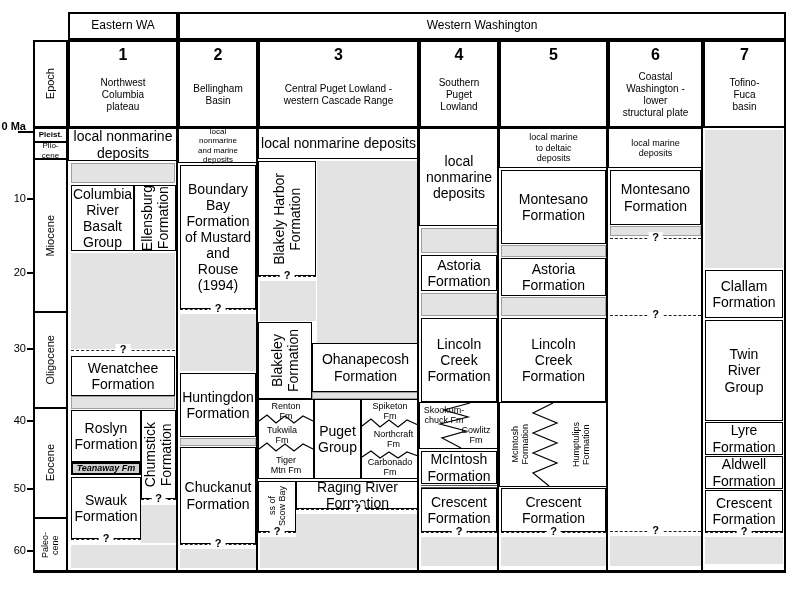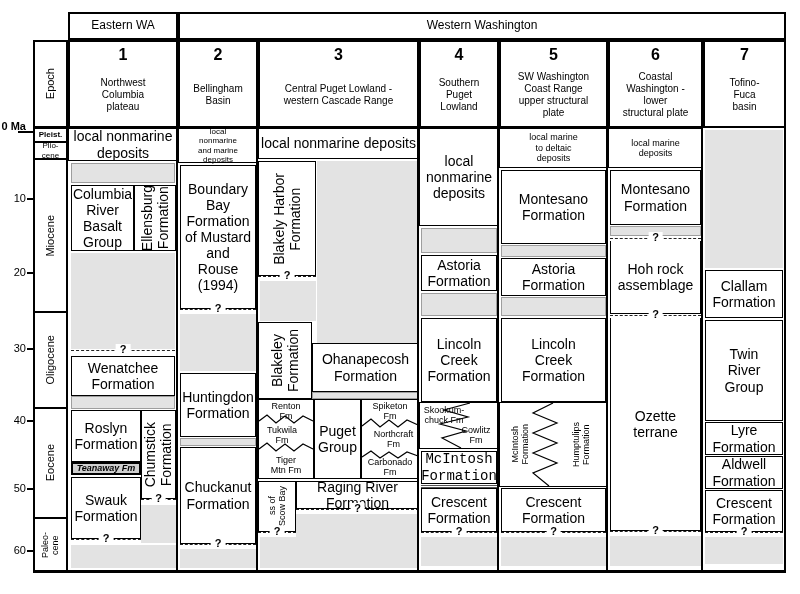--- a/index.html
+++ b/index.html
@@ -64,24 +64,20 @@
 western Cascade Range</span>
   </div>
   <div class="abs box b2 colhead" style="left:419px;top:40px;width:80px;height:88px;">
     <span class="colnum">4</span>
     <span class="colname">Southern
 Puget
 Lowland</span>
   </div>
   <div class="abs box b2 colhead" style="left:499px;top:40px;width:109px;height:88px;">
     <span class="colnum">5</span>
-    <span class="colname">SW Washington
-Coast Range
-upper structural
-plate</span>
   </div>
   <div class="abs box b2 colhead" style="left:608px;top:40px;width:95px;height:88px;">
     <span class="colnum">6</span>
     <span class="colname">Coastal
 Washington -
 lower
 structural plate</span>
   </div>
   <div class="abs box b2 colhead" style="left:703px;top:40px;width:83px;height:88px;">
     <span class="colnum">7</span>
@@ -293,21 +289,21 @@
   </div>
   <div class="abs box" style="left:419px;top:402px;width:80px;height:47px;"></div>
   <div class="abs lbl fs9" style="left:421px;top:404px;width:46px;height:22px;">
     <span>Skookum-
 chuck Fm</span>
   </div>
   <div class="abs lbl fs9" style="left:455px;top:424px;width:42px;height:22px;">
     <span>Cowlitz
 Fm</span>
   </div>
-  <div class="abs box fs10" style="left:421px;top:451px;width:76px;height:33px;font-family:Liberation Mono, monospace;">
+  <div class="abs box fs10" style="left:421px;top:451px;width:76px;height:33px;">
     <span>McIntosh
 Formation</span>
   </div>
   <div class="abs dbl" style="left:421px;top:485px;width:76px;"></div>
   <div class="abs box fs10" style="left:421px;top:488px;width:76px;height:44px;">
     <span>Crescent
 Formation</span>
   </div>
   <div class="abs qmark" style="left:421px;top:532px;width:76px;">
     <span class="qs">?</span>
@@ -357,30 +353,22 @@
 deposits</span>
   </div>
   <div class="abs box fs10" style="left:610px;top:170px;width:91px;height:55px;">
     <span>Montesano
 Formation</span>
   </div>
   <div class="abs shadeb" style="left:610px;top:226px;width:91px;height:10px;"></div>
   <div class="abs qmark" style="left:610px;top:238px;width:91px;">
     <span class="qs">?</span>
   </div>
-  <div class="abs box fs10" style="left:610px;top:241px;width:91px;height:73px;border-top:none;">
-    <span>Hoh rock
-assemblage</span>
-  </div>
   <div class="abs qmark" style="left:610px;top:315px;width:91px;">
     <span class="qs">?</span>
-  </div>
-  <div class="abs box fs10" style="left:610px;top:318px;width:91px;height:213px;border-top:none;">
-    <span>Ozette
-terrane</span>
   </div>
   <div class="abs qmark" style="left:610px;top:531px;width:91px;">
     <span class="qs">?</span>
   </div>
   <div class="abs shade" style="left:610px;top:536px;width:91px;height:30px;"></div>
 
   <div class="abs shade" style="left:705px;top:130px;width:78px;height:138px;"></div>
   <div class="abs box fs10" style="left:705px;top:270px;width:78px;height:48px;">
     <span>Clallam
 Formation</span>

